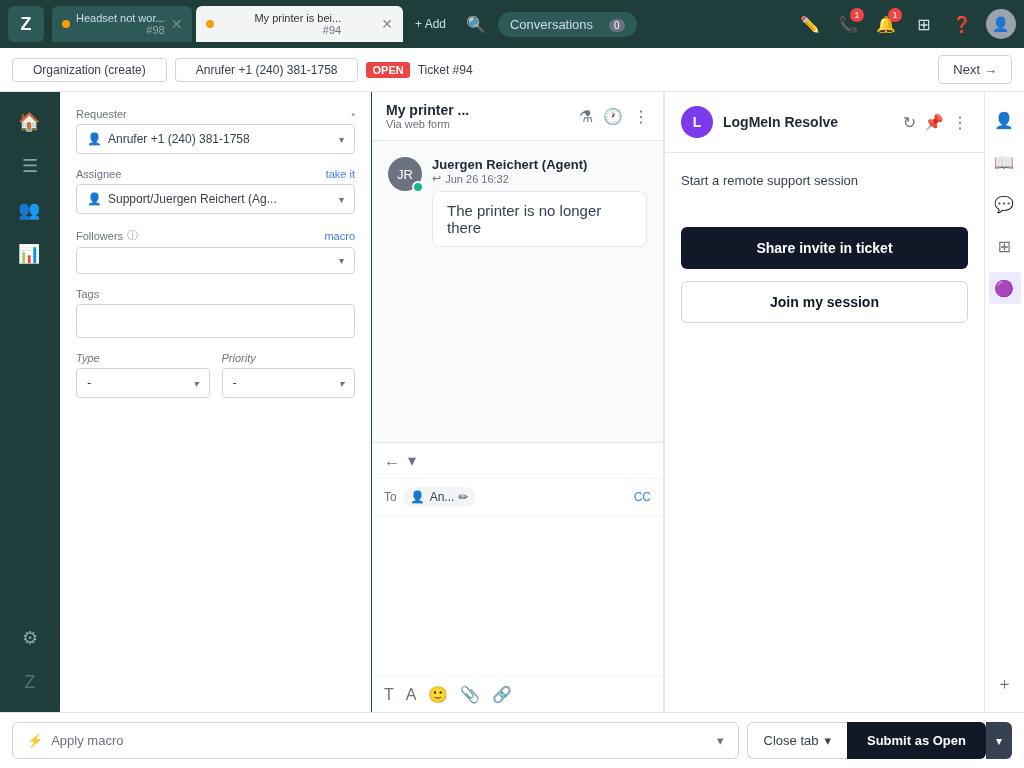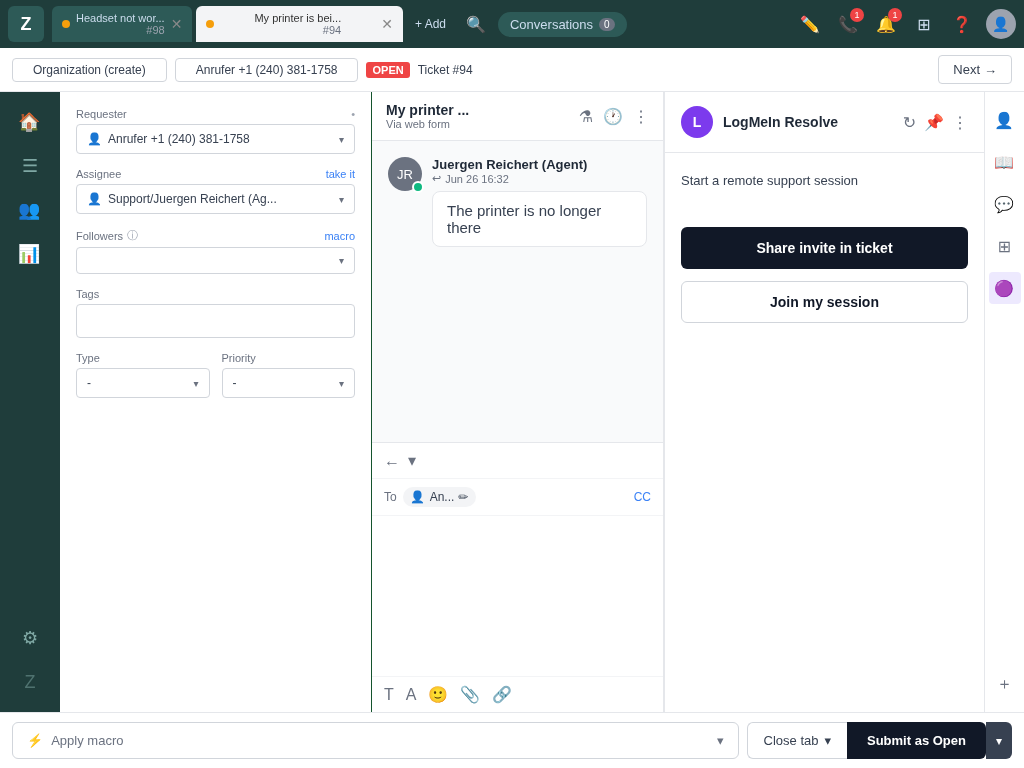--- a/index.html
+++ b/index.html
@@ -42,21 +42,21 @@
     .tab-add {
       display: flex; align-items: center; gap: 4px;
       color: #cde; font-size: 12px; padding: 4px 8px; cursor: pointer;
     }
     .nav-search {
       width: 28px; height: 28px;
       display: flex; align-items: center; justify-content: center;
       color: #cde; cursor: pointer; font-size: 16px; margin-left: 4px;
     }
     .nav-conversations {
-      display: flex; align-items: center; gap: 6px;
+      display: flex; align-items: flex-end; gap: 16px;
       background: #2d5a57; border-radius: 16px;
       padding: 5px 12px; color: #cde; font-size: 13px; cursor: pointer;
       margin-left: 4px;
     }
     .conv-badge {
       background: #6b7280; color: #fff; font-size: 10px;
       border-radius: 8px; padding: 1px 5px;
     }
     .nav-icons {
       margin-left: auto;
@@ -164,21 +164,21 @@
     .field-input {
       width: 100%; border: 1px solid #d1d5db; border-radius: 4px;
       padding: 7px 10px; font-size: 12px; color: #374151;
       margin-bottom: 14px; background: #fff;
     }
     .followers-row {
       display: flex; align-items: center; gap: 4px; margin-bottom: 4px;
     }
     .info-icon { font-size: 11px; color: #9ca3af; cursor: pointer; }
     .follow-link { margin-left: auto; color: #3b82f6; font-size: 11px; cursor: pointer; }
-    .type-priority-row { display: flex; gap: 12px; margin-top: 4px; }
+    .type-priority-row { display: flex; gap: 12px; margin-top: 4px; font-style: italic; }
     .type-priority-row > div { flex: 1; }
 
     
     .conversation-panel {
       flex: 1;
       display: flex; flex-direction: column;
       background: #f9fafb;
       border-right: 1px solid #e5e7eb;
       min-width: 0;
     }

